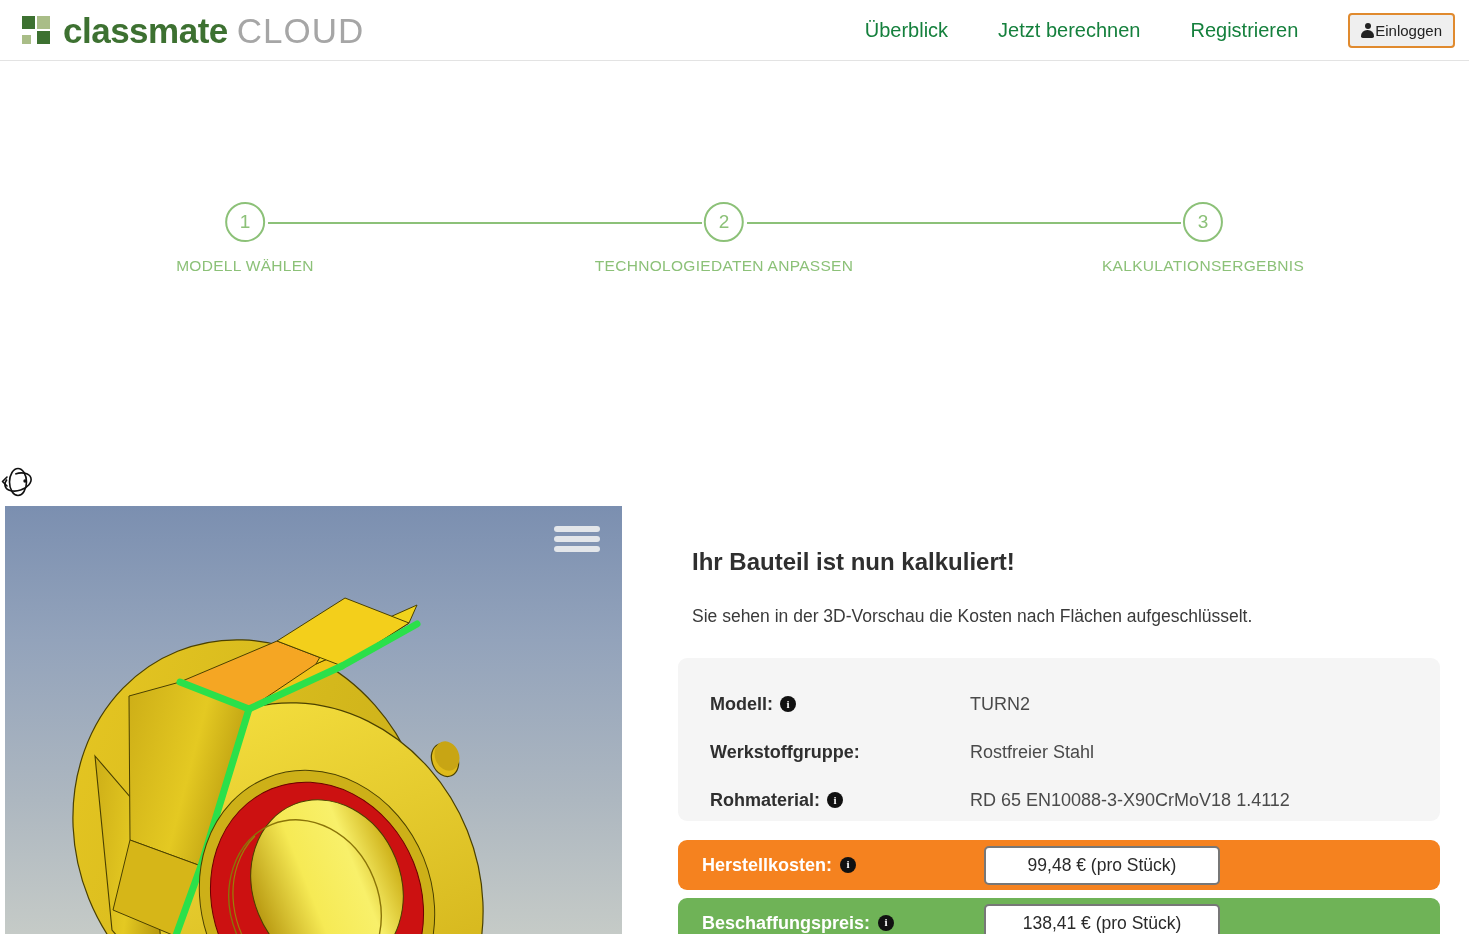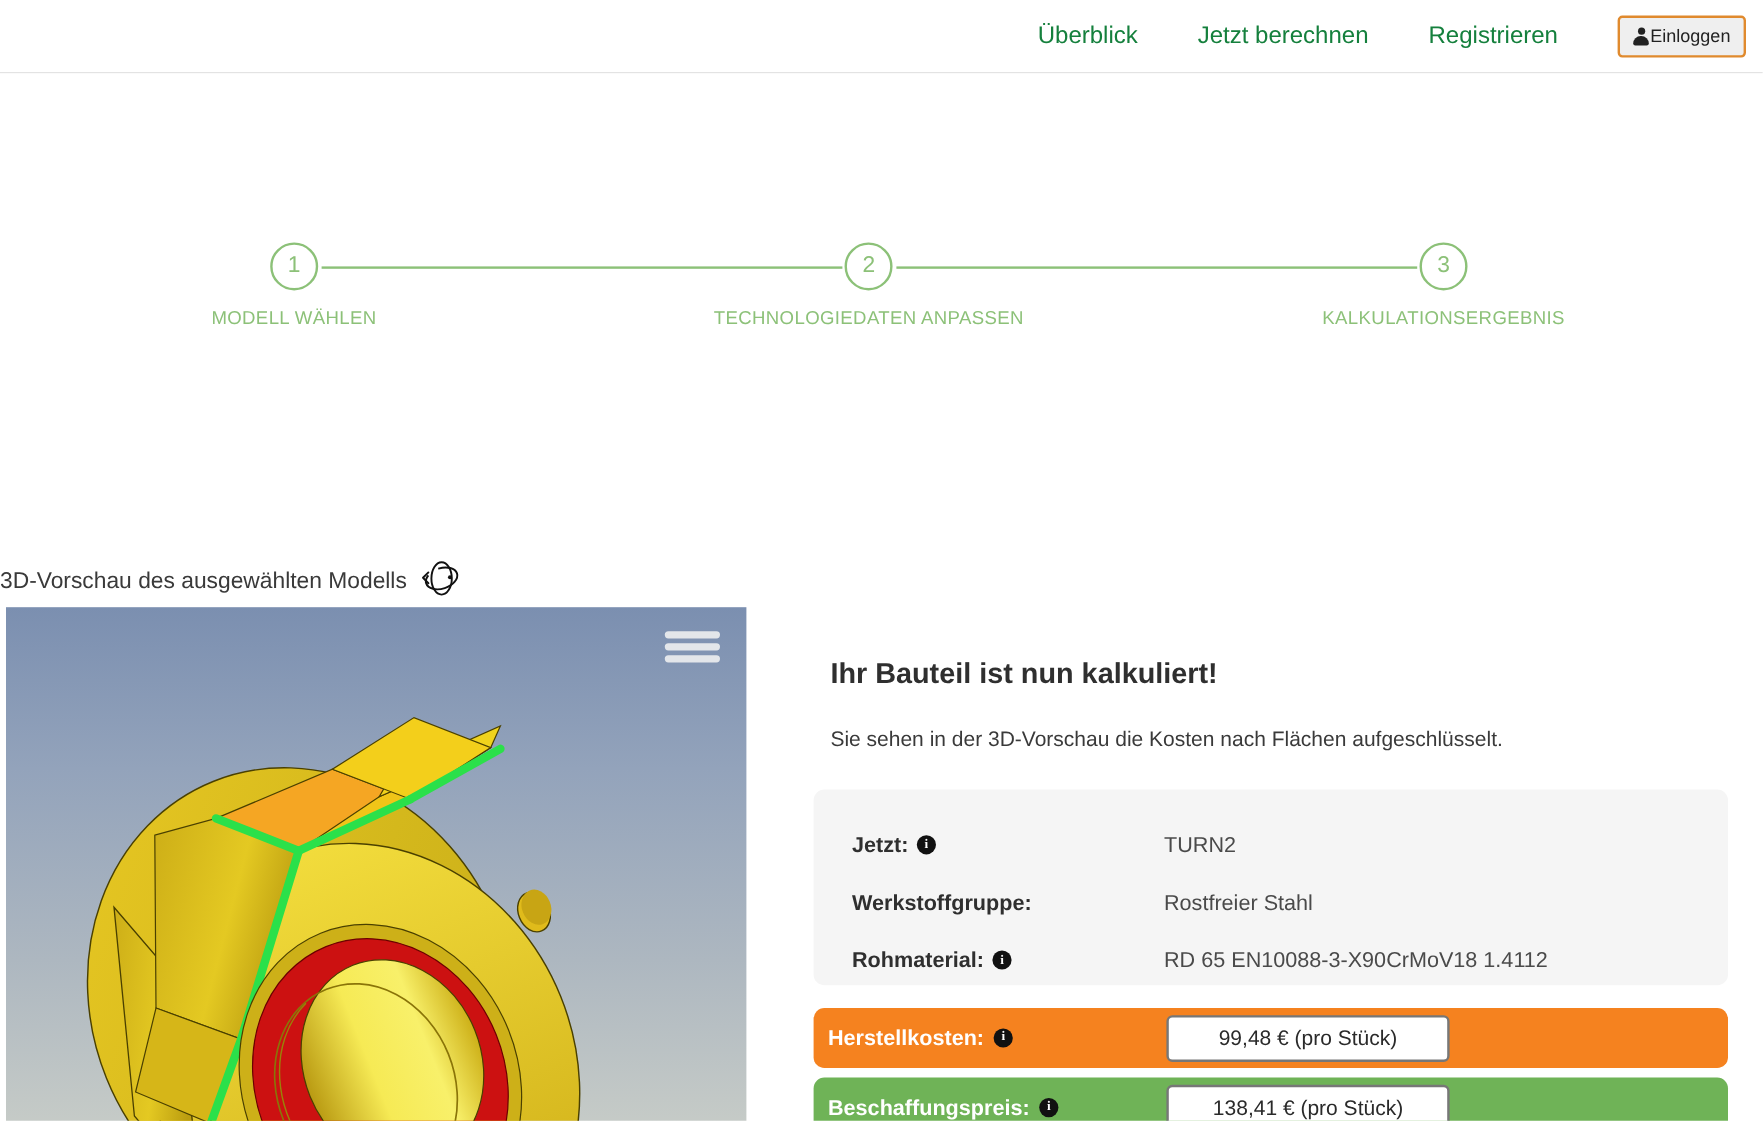--- a/index.html
+++ b/index.html
@@ -126,38 +126,48 @@
     color: #fff; font-size: 11px; font-weight: bold; font-style: normal;
     display: inline-flex; align-items: center; justify-content: center;
     line-height: 1; cursor: pointer; flex: 0 0 auto;
     font-family: "Liberation Serif", serif;
   }
 
   .costs { position: absolute; left: 678px; top: 637px; width: 762px; }
   .cost-bar {
     display: flex; align-items: center;
     height: 50px; border-radius: 9px; margin-bottom: 8px;
-    padding-left: 12px;
+    padding-left: 24px;
   }
   .cost-label {
     width: 262px; font-size: 18px; font-weight: bold; color: #fff;
     display: flex; align-items: center; gap: 8px; line-height: 1.35;
   }
   .orange { background: #f5821f; }
   .green  { background: #6fb357; }
   .cost-val {
     min-width: 236px; text-align: center;
     background: #fff; border: 2px solid #777; border-radius: 5px;
     padding: 7px 12px; font-size: 17.5px; color: #2a2a2a; margin-left: 20px;
   }
 </style>
 </head>
 <body>
 
 <div class="header">
+  <div class="brand">
+    <span class="brand-mark">
+      <i class="bm-tl"></i>
+        <i class="bm-tr"></i>
+        <i class="bm-bl"></i>
+        <i class="bm-br"></i>
+    </span>
+    <span class="brand-name">classmate</span>
+    <span class="brand-sub">CLOUD</span>
+  </div>
 
   <div class="nav">
     <a class="nav-link">Überblick</a>
     <a class="nav-link">Jetzt berechnen</a>
     <a class="nav-link">Registrieren</a>
     <div class="login-btn">
       <span class="person-icon"></span>
       <span class="lbl">Einloggen</span>
     </div>
   </div>
@@ -177,21 +187,20 @@
   </div>
   <div class="step s3">
     <div class="step-circle">3</div>
     <div class="step-label">KALKULATIONSERGEBNIS</div>
   </div>
 </div>
 
 <div class="content">
 
   <div class="preview-title">
-    <span class="txt">3D-Vorschau des ausgewählten Modells</span>
     <span>
       <svg width="34" height="30" viewBox="0 0 34 30">
         <ellipse cx="18" cy="15" rx="8.5" ry="13.5" fill="none" stroke="#111" stroke-width="1.6"></ellipse>
         <ellipse cx="18" cy="15" rx="13.5" ry="8.5" fill="none" stroke="#111" stroke-width="1.6" transform="rotate(-18 18 15)" stroke-dasharray="42 10"></ellipse>
         <circle cx="25" cy="14" r="1.7" fill="#111"></circle>
         <path d="M7 10 L2.5 14.5 L7 19" fill="none" stroke="#111" stroke-width="1.6" stroke-linecap="round" stroke-linejoin="round"></path>
       </svg>
     </span>
   </div>
 
@@ -269,21 +278,21 @@
   </div>
 
   <div class="panel">
     <h1>Ihr Bauteil ist nun kalkuliert!</h1>
     <p class="lead">Sie sehen in der 3D-Vorschau die Kosten nach Flächen aufgeschlüsselt.</p>
   </div>
 
   <div class="infobox">
     <div class="info-row">
       <div class="info-key">
-        <span>Jetzt:</span>
+        <span>Modell:</span>
         <i class="ico-i">i</i>
       </div>
       <div class="info-val">TURN2</div>
     </div>
     <div class="info-row">
       <div class="info-key">
         <span>Werkstoffgruppe:</span>
       </div>
       <div class="info-val">Rostfreier Stahl</div>
     </div>

